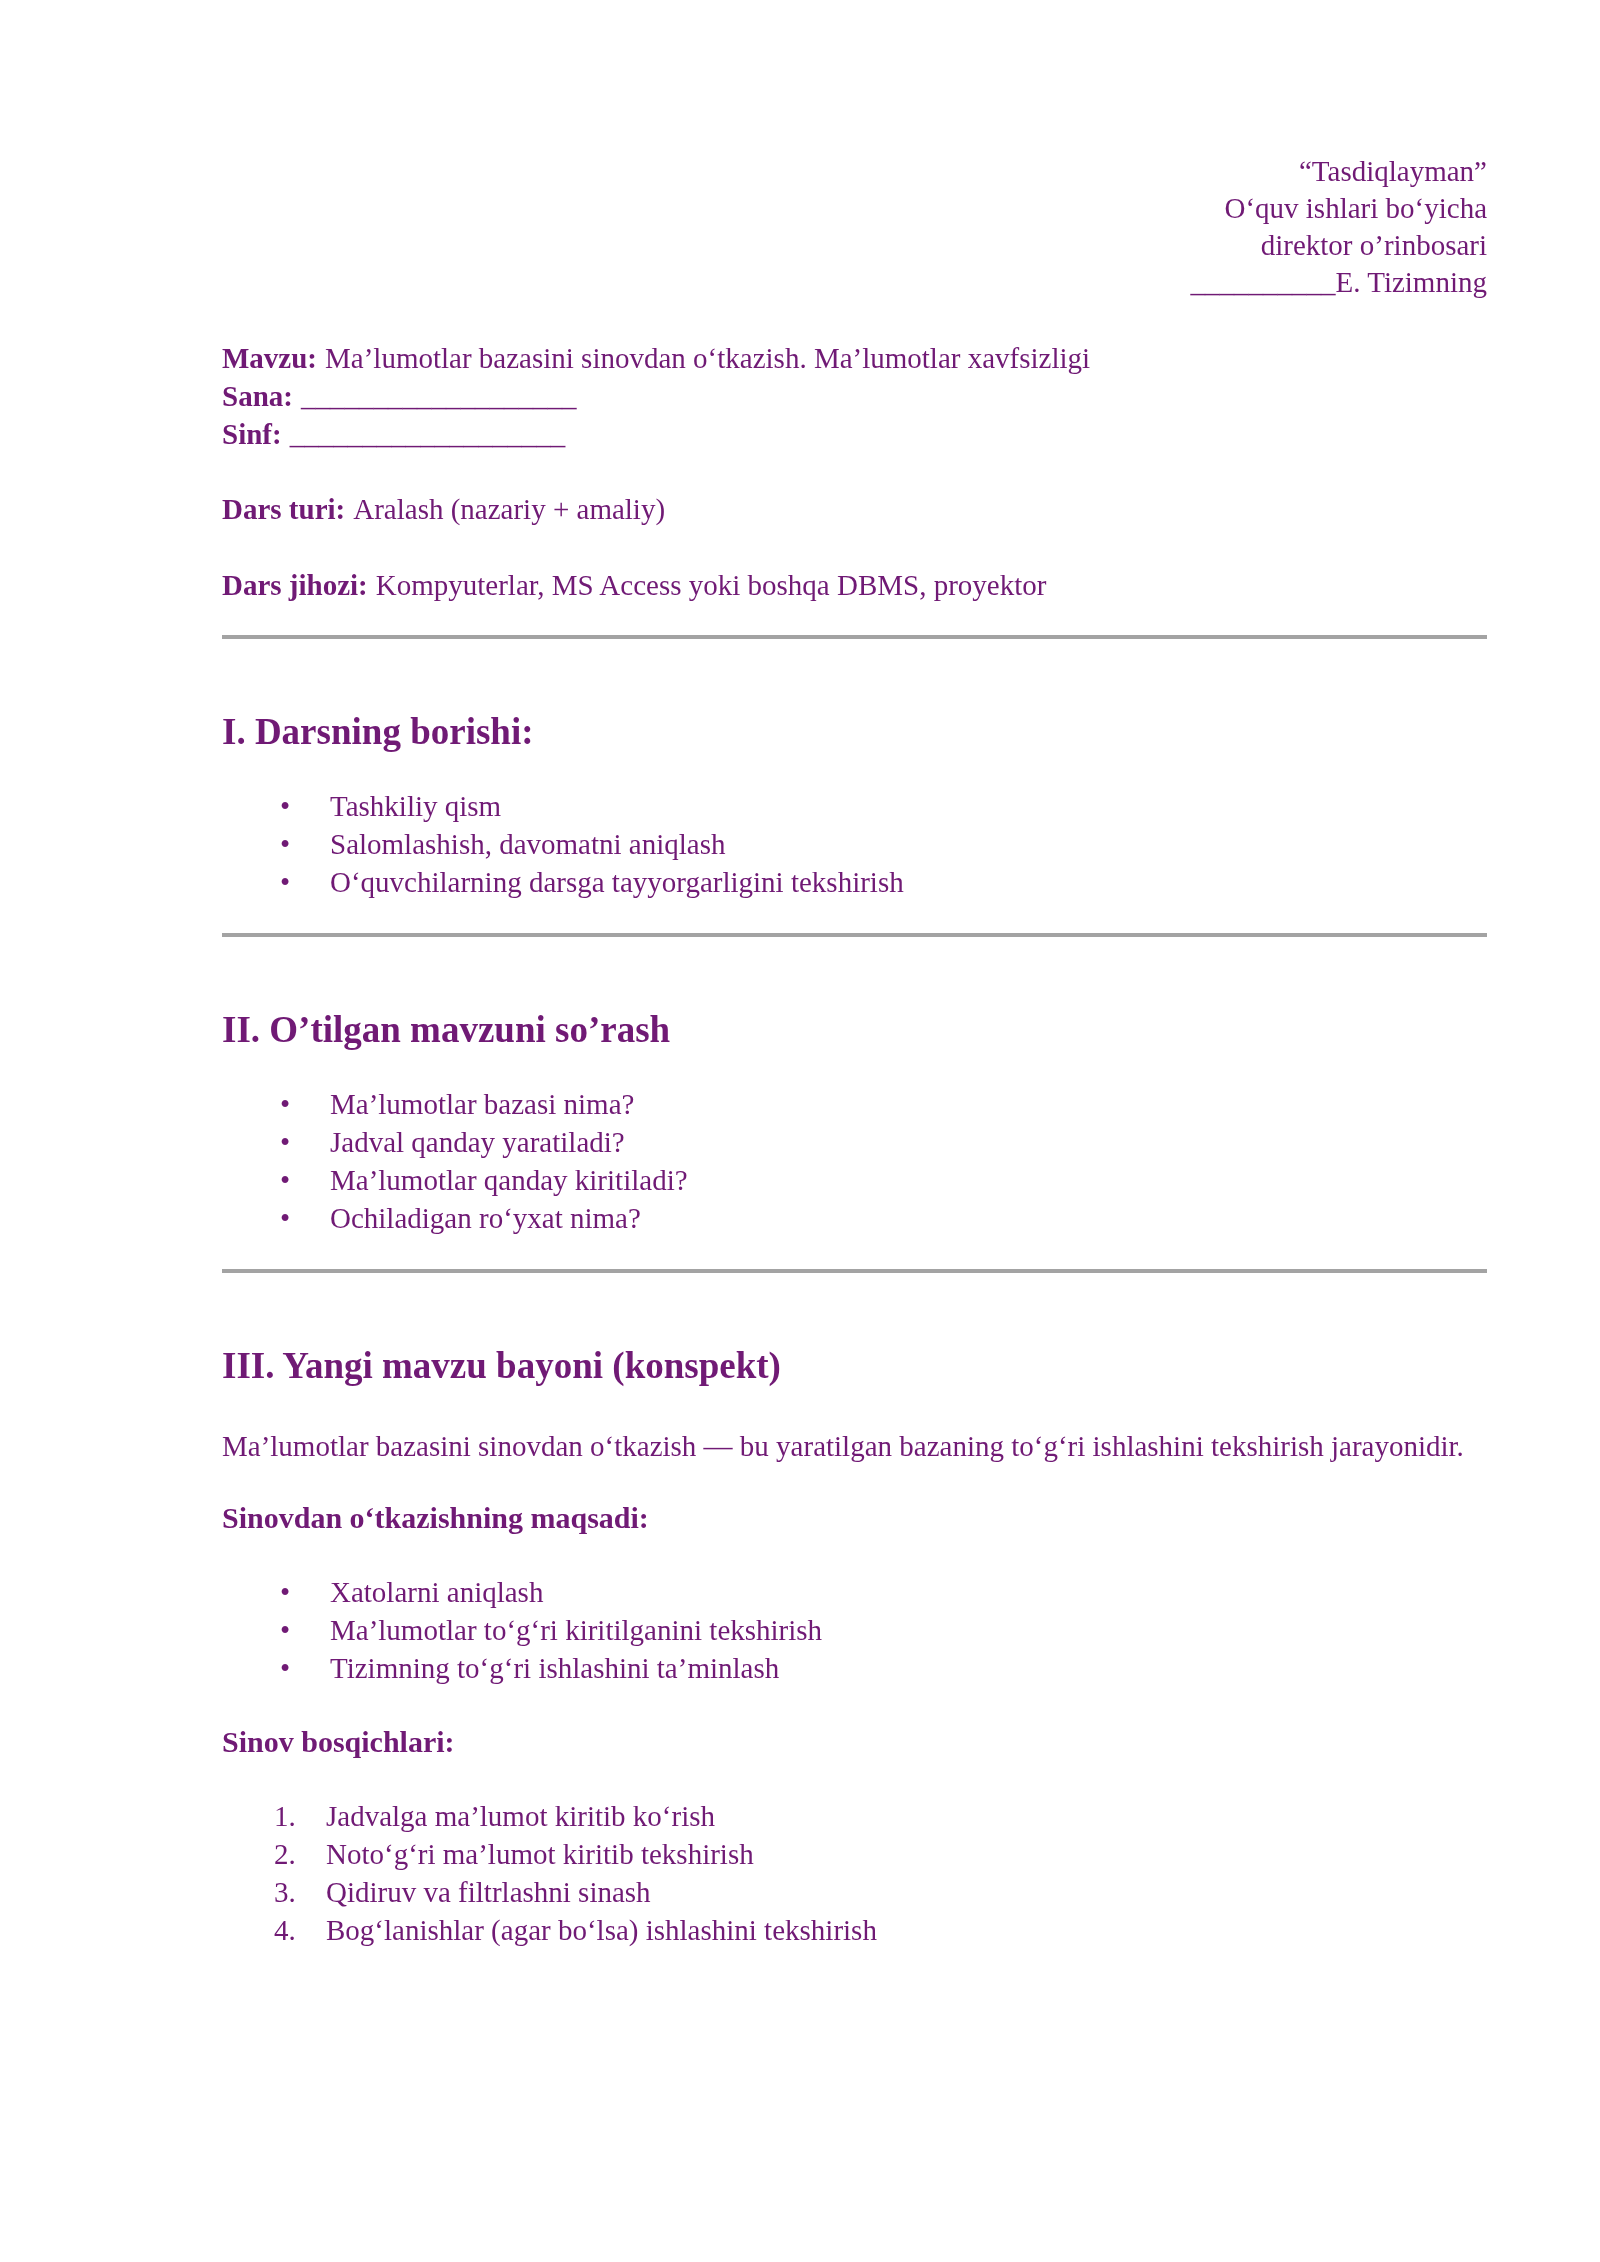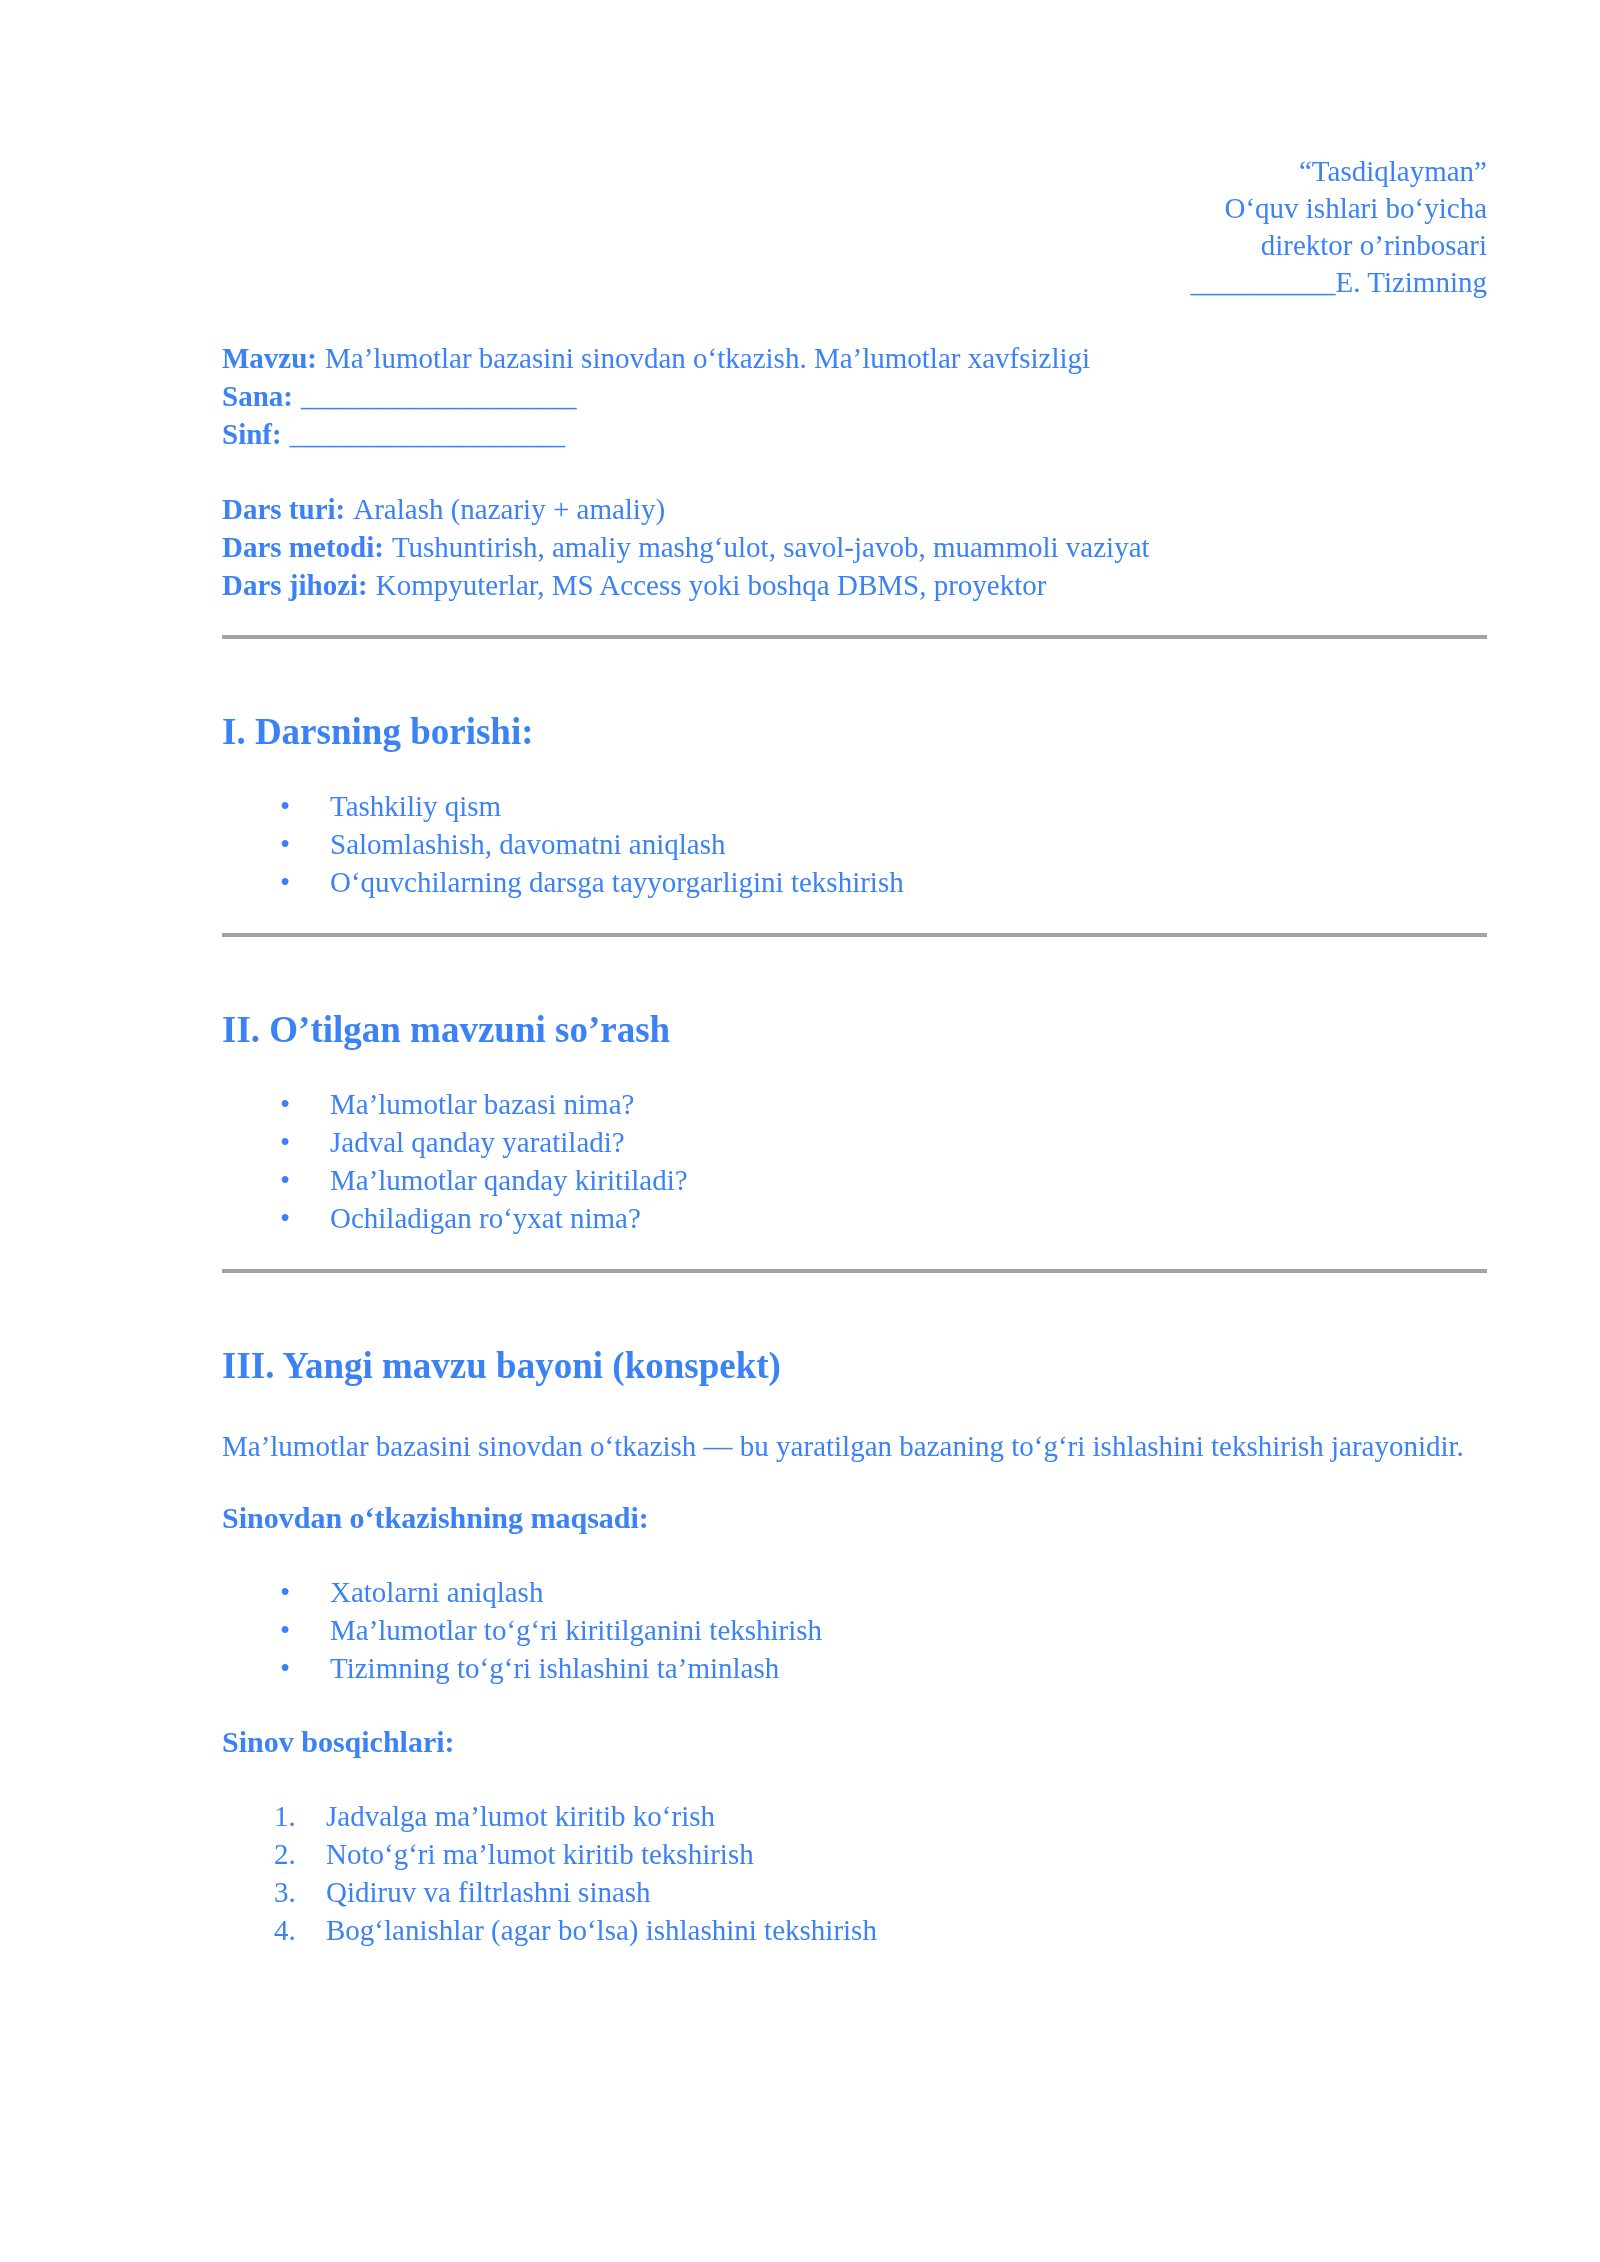--- a/index.html
+++ b/index.html
@@ -6,21 +6,21 @@
     margin: 0;
     padding: 0;
     background: #ffffff;
   }
   .page {
     position: relative;
     width: 1600px;
     height: 2262px;
     box-sizing: border-box;
     background: #ffffff;
-    color: #3b82f6;
+    color: #701a75;
     font-family: "Liberation Serif", serif;
     font-size: 29px;
     line-height: 38px;
     padding: 153px 113px 0 222px;
     overflow: hidden;
   }
   .approval {
     text-align: right;
     line-height: 37px;
   }
@@ -93,21 +93,21 @@
   </div>
 
   <p class="para">
     <span><span class="label">Mavzu:</span><span>Ma’lumotlar bazasini sinovdan o‘tkazish. Ma’lumotlar xavfsizligi</span></span><br>
     <span><span class="label">Sana:</span><span>___________________</span></span><br>
     <span><span class="label">Sinf:</span><span>___________________</span></span>
   </p>
 
   <p class="para-meta2 para">
     <span><span class="label">Dars turi:</span><span>Aralash (nazariy + amaliy)</span></span><br>
-    <span><span class="label">Dars metodi:</span><span>Tushuntirish, amaliy mashg‘ulot, savol-javob, muammoli vaziyat</span></span><br>
+    <br>
     <span><span class="label">Dars jihozi:</span><span>Kompyuterlar, MS Access yoki boshqa DBMS, proyektor</span></span>
   </p>
 
   <hr class="rule">
 
   <h2 class="sec">I. Darsning borishi:</h2>
   <ul class="doc-list">
 
   <li>Tashkiliy qism</li>
       <li>Salomlashish, davomatni aniqlash</li>

